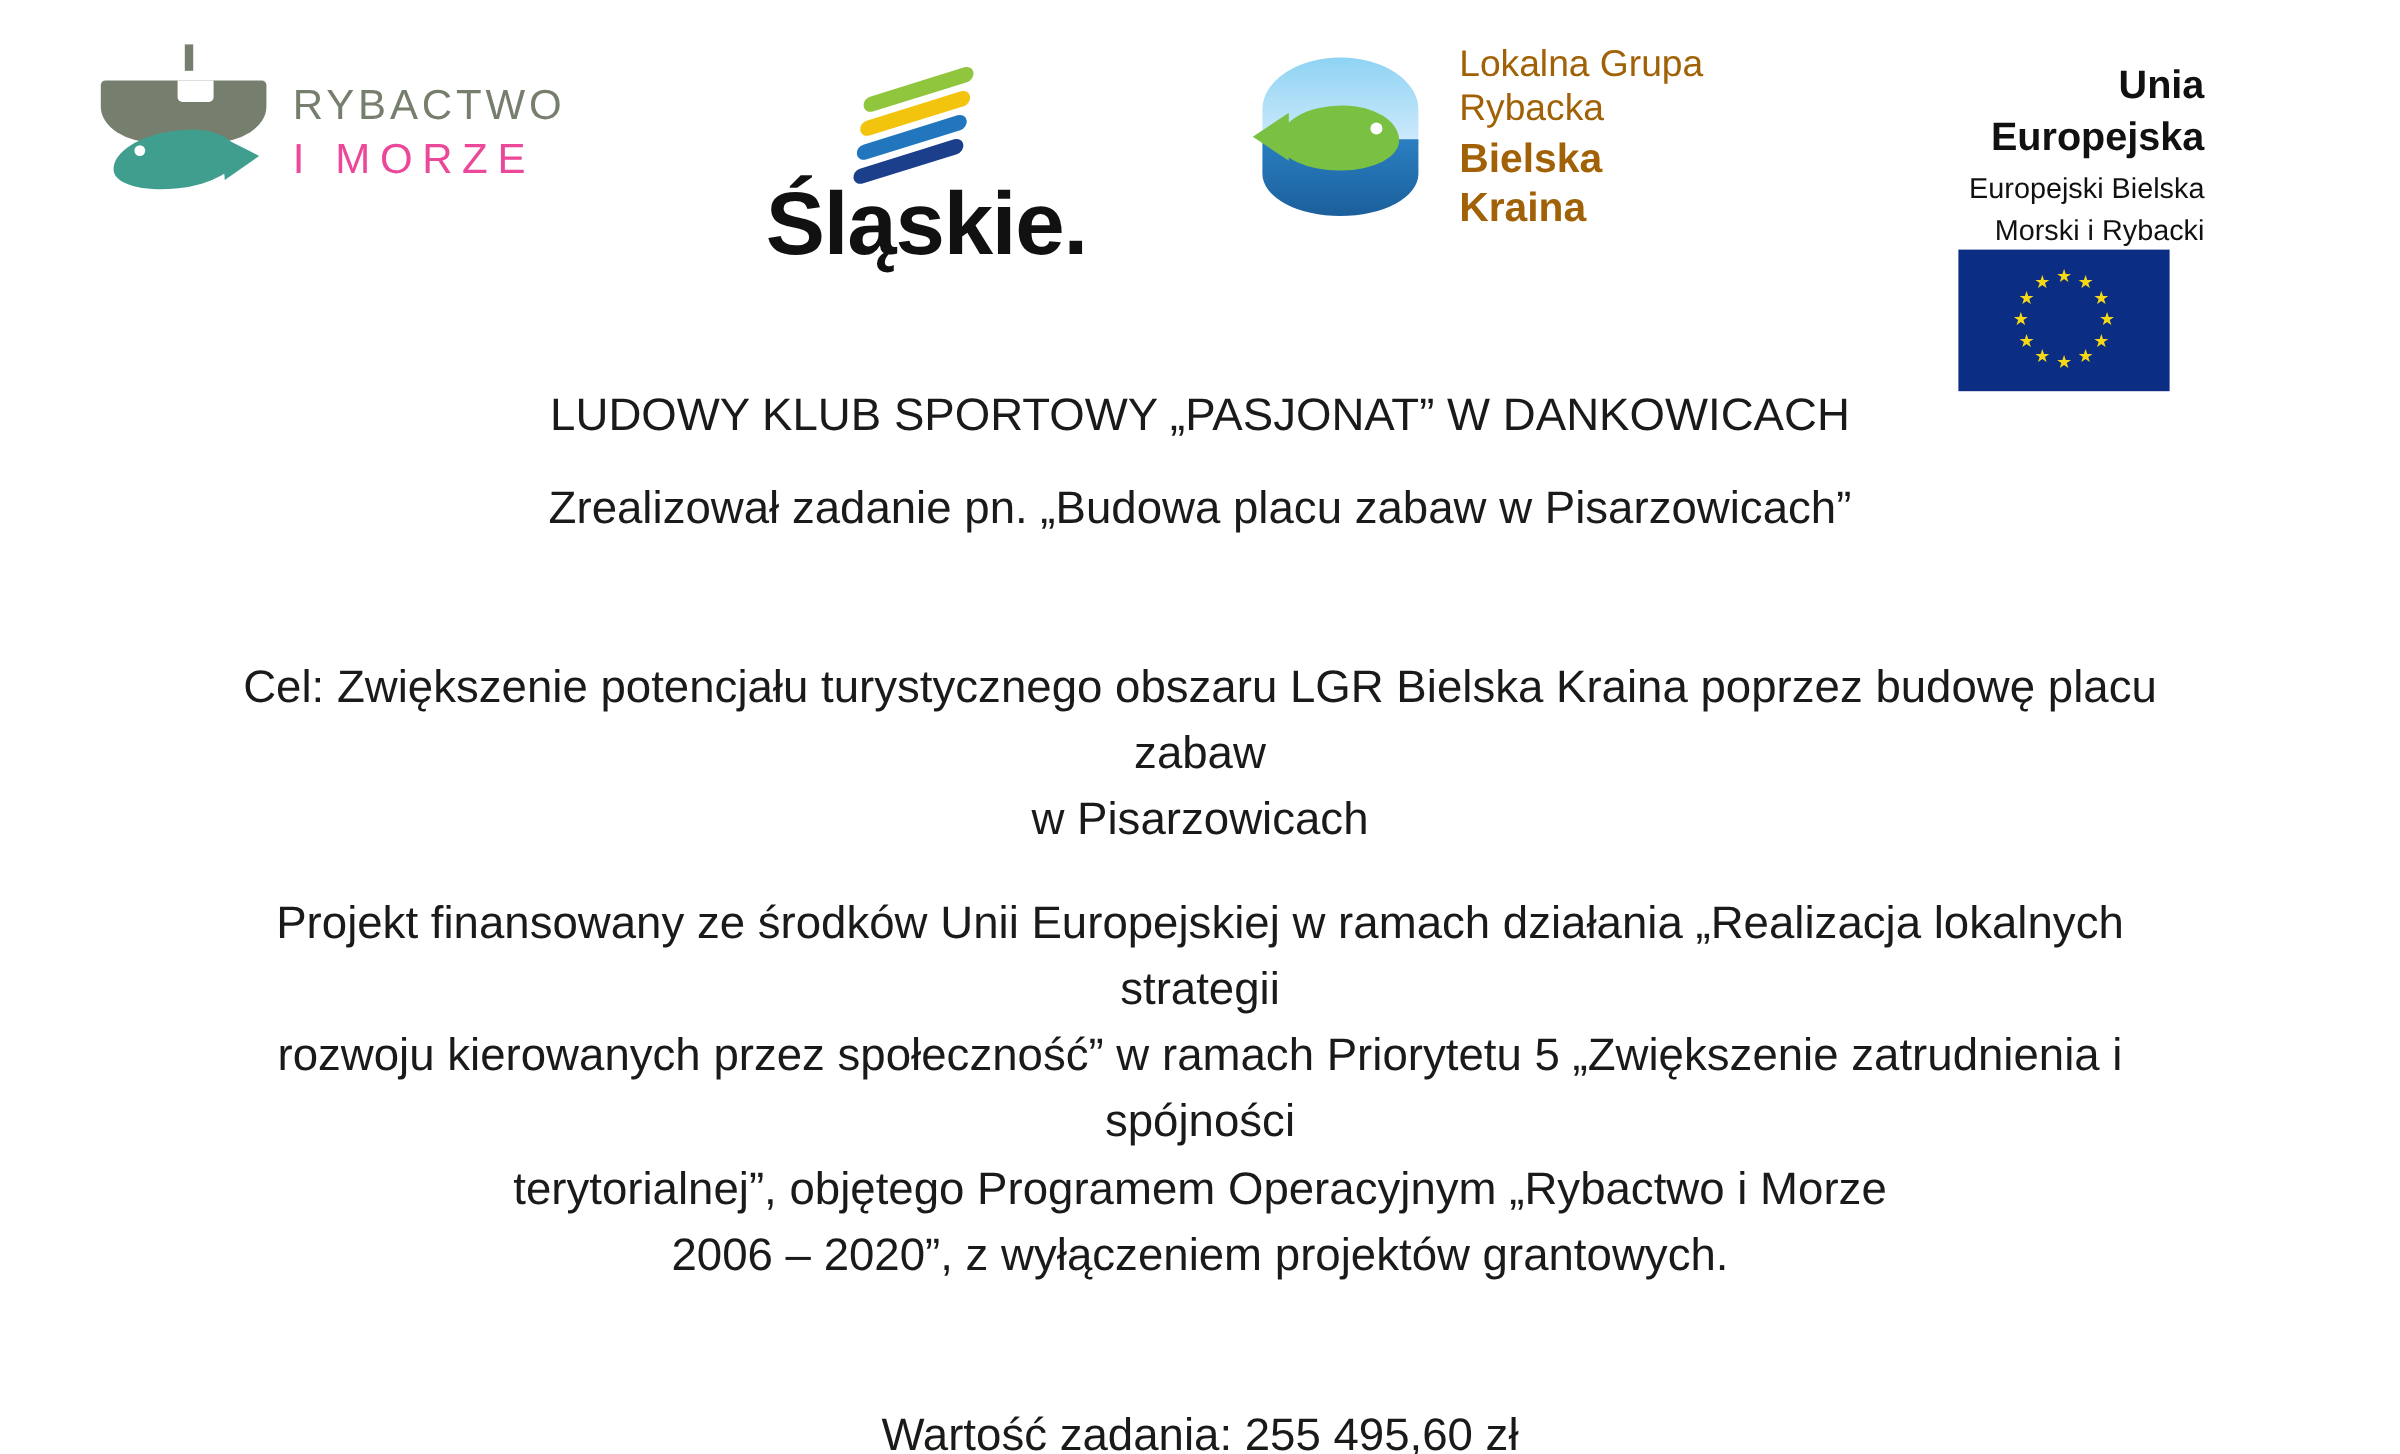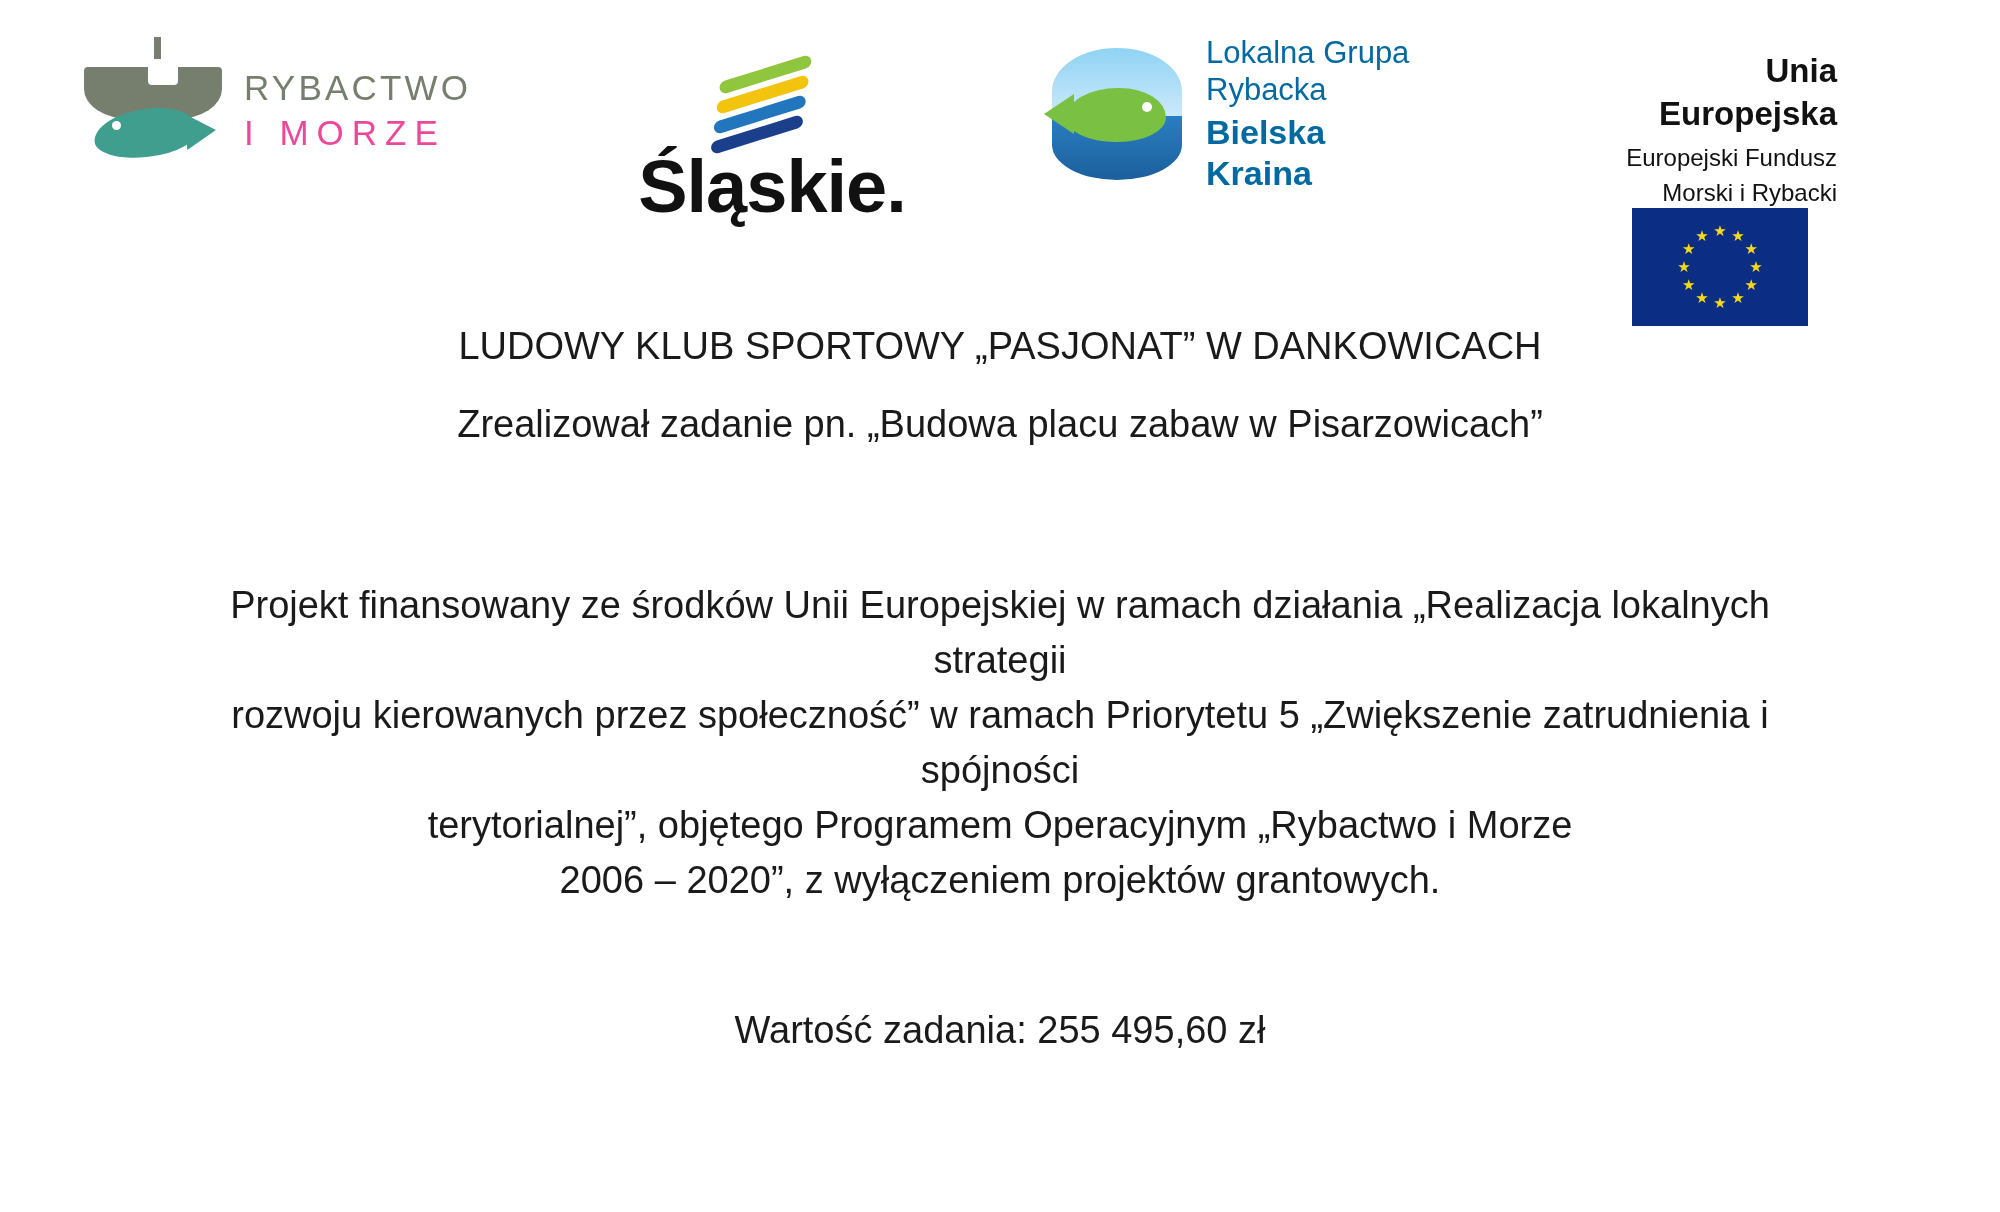--- a/index.html
+++ b/index.html
@@ -208,23 +208,23 @@
     border-right: 30px solid #7ac143;
   }
   .lgr-fish-eye {
     position: absolute;
     left: 112px; top: 58px;
     width: 10px; height: 10px;
     border-radius: 50%;
     background: #ffffff;
   }
   .lgr-text {
-    margin-left: 16px;
+    margin-left: 26px;
     line-height: 1.18;
-    color: #0369a1;
+    color: #a16207;
   }
   .lgr-text .t1 { font-size: 31px; font-weight: 400; }
   .lgr-text .t2 { font-size: 31px; font-weight: 400; }
   .lgr-text .t3 { font-size: 34px; font-weight: 700; margin-top: 4px; }
 
   
   .logo-ue {
     position: absolute;
     left: 1500px;
     top: 28px;
@@ -334,21 +334,21 @@
       <div class="lgr-text">
         <div class="t1">Lokalna Grupa</div>
         <div class="t2">Rybacka</div>
         <div class="t3">Bielska Kraina</div>
       </div>
     </div>
 
     <div class="logo-ue">
       <div class="ue-text">
         <div class="u1">Unia Europejska</div>
-        <div class="u2">Europejski  Fundusz</div>
+        <div class="u2">Europejski  Bielska</div>
         <div class="u3">Morski i Rybacki</div>
       </div>
       <div class="ue-flag" id="eu-flag">
           <span class="ue-star" style="left: 81px; top: 16px;">★</span>
           <span class="ue-star" style="left: 99px; top: 20.8231px;">★</span>
           <span class="ue-star" style="left: 112.177px; top: 34px;">★</span>
           <span class="ue-star" style="left: 117px; top: 52px;">★</span>
           <span class="ue-star" style="left: 112.177px; top: 70px;">★</span>
           <span class="ue-star" style="left: 99px; top: 83.1769px;">★</span>
           <span class="ue-star" style="left: 81px; top: 88px;">★</span>
@@ -364,20 +364,24 @@
 
   <div class="content">
 
     <div class="title-block">
       <div class="line">LUDOWY KLUB SPORTOWY „PASJONAT” W DANKOWICACH</div>
       <div class="line">Zrealizował zadanie pn. „Budowa placu zabaw w Pisarzowicach”</div>
     </div>
 
     <div class="gap-lg"></div>
 
+    <div class="para">
+      <div>Cel: Zwiększenie potencjału turystycznego obszaru LGR Bielska Kraina poprzez budowę placu zabaw</div>
+      <div>w Pisarzowicach</div>
+    </div>
 
     <div class="gap-md"></div>
 
     <div class="para">
       <div>Projekt finansowany ze środków Unii Europejskiej w ramach działania „Realizacja lokalnych strategii</div>
       <div>rozwoju kierowanych przez społeczność” w ramach Priorytetu 5 „Zwiększenie zatrudnienia i spójności</div>
       <div>terytorialnej”, objętego Programem Operacyjnym „Rybactwo i Morze</div>
       <div>2006 – 2020”, z wyłączeniem projektów grantowych.</div>
     </div>
 

